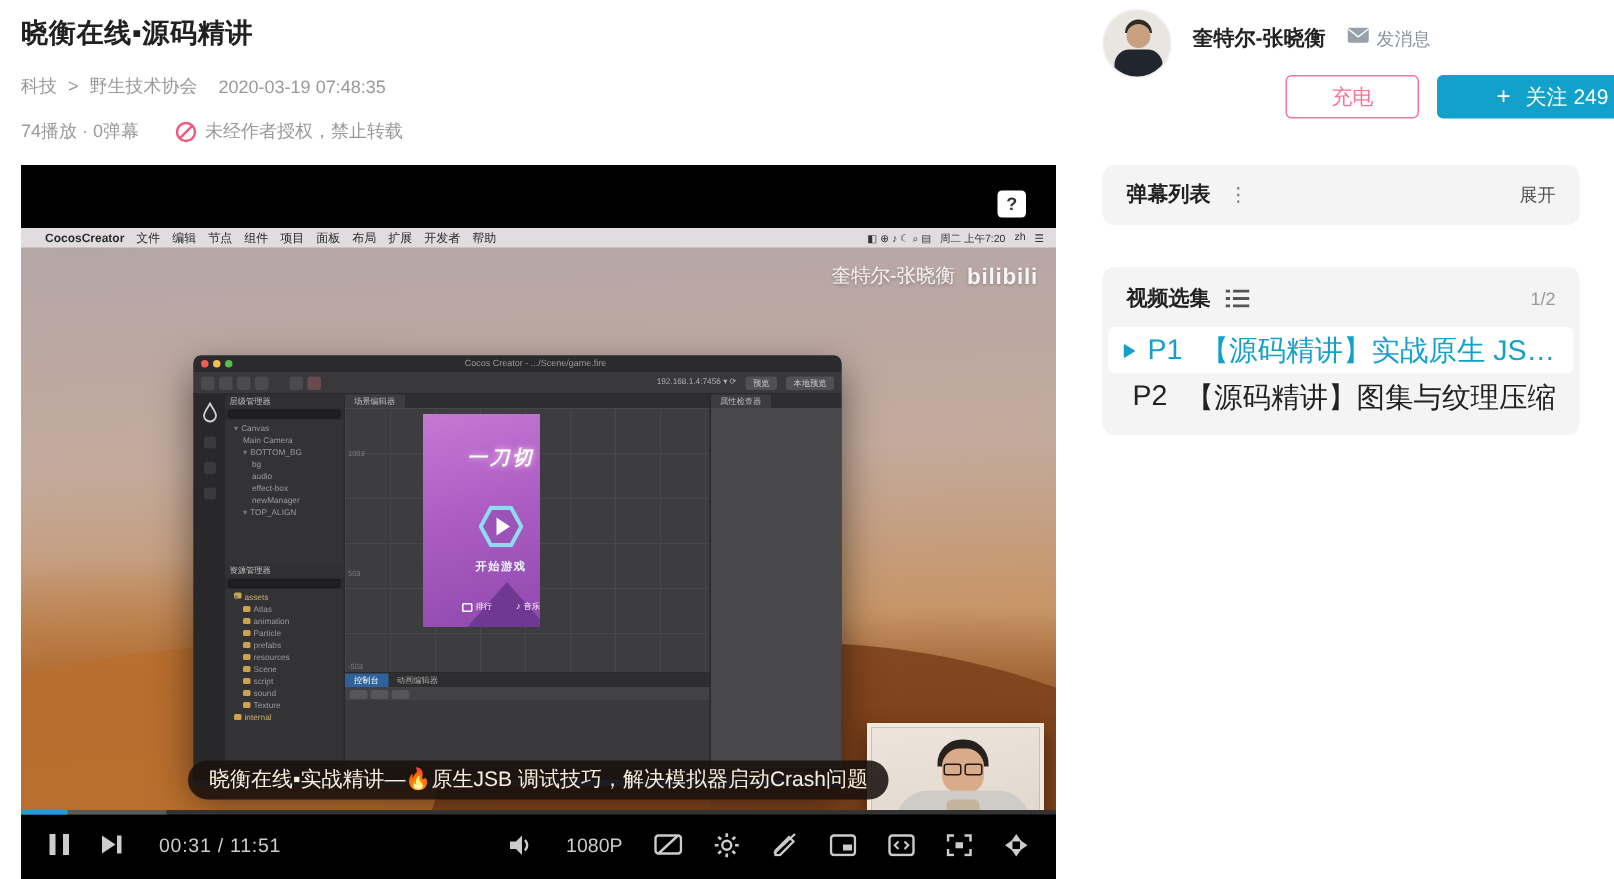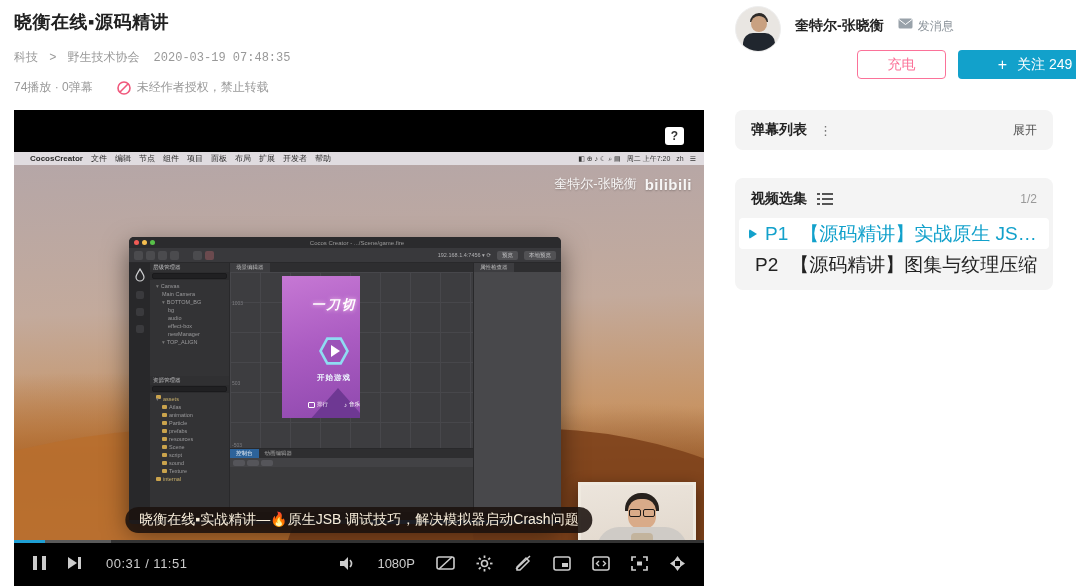--- a/index.html
+++ b/index.html
@@ -4,21 +4,21 @@
 <style>
   * { box-sizing: border-box; margin: 0; padding: 0; }
   html,body { width:1076px; height:586px; background:#fff;
     font-family:"Liberation Sans","DejaVu Sans",sans-serif; overflow:hidden; }
   .stage { position:relative; width:1076px; height:586px; }
 
   
   .head { position:absolute; left:14px; top:10px; width:690px; }
   .page-title { font-size:18px; font-weight:bold; color:#212121; letter-spacing:.5px; }
   .meta-row { display:flex; align-items:center; font-size:12px; color:#999; }
-  .meta1 { margin-top:15px; gap:14px;font-family:Liberation Mono, monospace; }
+  .meta1 { margin-top:15px; gap:14px; }
   .meta2 { margin-top:13px; gap:6px; }
   .crumb { color:#999; cursor:pointer; }
   .crumb-sep { margin:0 4px; color:#999; }
   .ban-icon { width:14px; height:14px; margin-left:10px; }
   .stats { margin-right:8px; }
 
   
   .sidebar { position:absolute; left:735px; top:6px; width:318px; }
   .up-card { display:flex; align-items:flex-start; }
   .avatar { width:46px; height:46px; border-radius:50%; background:#e9e6e2; position:relative;

